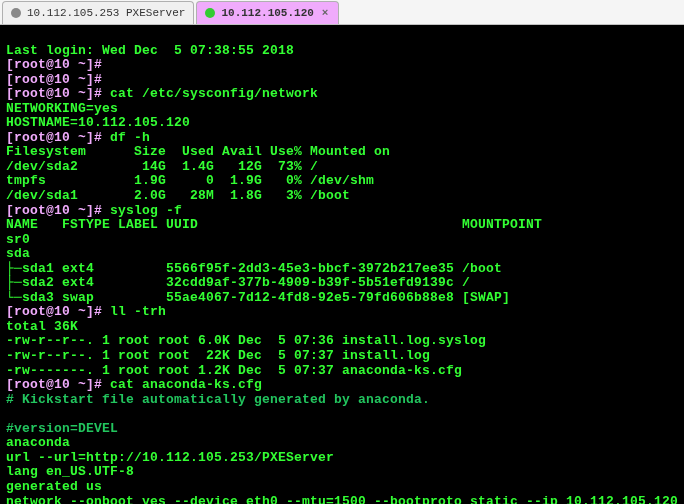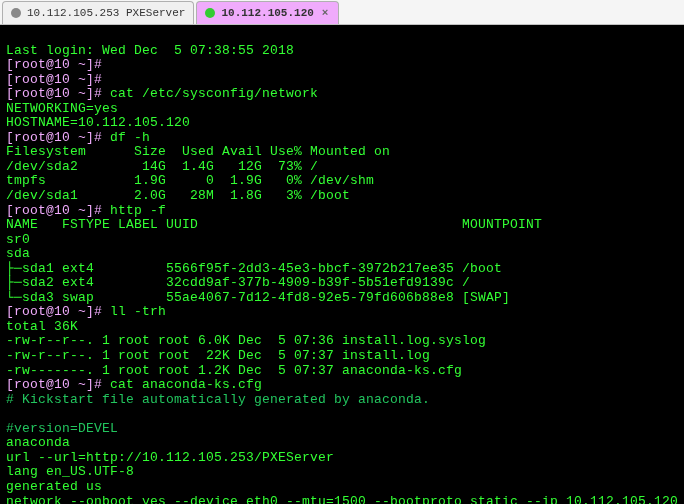--- a/index.html
+++ b/index.html
@@ -66,21 +66,21 @@
     height: calc(100% - 24px);
     line-height: 1.12;
     white-space: pre;
     overflow: hidden;
     font-size: 13px;
     letter-spacing: 0.2px;
   }
   .yellow { color: #f0abfc; }
   .cyan { color: #22c55e; }
   .green { color: #33ff33; }
-  .line { white-space: pre; }
+  .line { white-space: pre; font-weight: bold; }
 </style>
 </head>
 <body>
 
 <div class="tab-bar">
   <div class="tab">
     <span class="tab-icon inactive"></span>
     <span>10.112.105.253 PXEServer</span>
   </div>
   <div class="tab active">
@@ -95,21 +95,21 @@
 <span class="line"><span class="yellow">[root@10 ~]</span><span class="yellow">#</span></span>
 <span class="line"><span class="yellow">[root@10 ~]</span><span class="yellow">#</span></span>
 <span class="line"><span class="yellow">[root@10 ~]</span><span class="yellow">#</span> <span class="green">cat /etc/sysconfig/network</span></span>
 <span class="line green">NETWORKING=yes</span>
 <span class="line green">HOSTNAME=10.112.105.120</span>
 <span class="line"><span class="yellow">[root@10 ~]</span><span class="yellow">#</span> <span class="green">df -h</span></span>
 <span class="line green">Filesystem      Size  Used Avail Use% Mounted on</span>
 <span class="line green">/dev/sda2        14G  1.4G   12G  73% /</span>
 <span class="line green">tmpfs           1.9G     0  1.9G   0% /dev/shm</span>
 <span class="line green">/dev/sda1       2.0G   28M  1.8G   3% /boot</span>
-<span class="line"><span class="yellow">[root@10 ~]</span><span class="yellow">#</span> <span class="green">http -f</span></span>
+<span class="line"><span class="yellow">[root@10 ~]</span><span class="yellow">#</span> <span class="green">syslog -f</span></span>
 <span class="line green">NAME   FSTYPE LABEL UUID                                 MOUNTPOINT</span>
 <span class="line green">sr0</span>
 <span class="line green">sda</span>
 <span class="line green">├─sda1 ext4         5566f95f-2dd3-45e3-bbcf-3972b217ee35 /boot</span>
 <span class="line green">├─sda2 ext4         32cdd9af-377b-4909-b39f-5b51efd9139c /</span>
 <span class="line green">└─sda3 swap         55ae4067-7d12-4fd8-92e5-79fd606b88e8 [SWAP]</span>
 <span class="line"><span class="yellow">[root@10 ~]</span><span class="yellow">#</span> <span class="green">ll -trh</span></span>
 <span class="line green">total 36K</span>
 <span class="line green">-rw-r--r--. 1 root root 6.0K Dec  5 07:36 install.log.syslog</span>
 <span class="line green">-rw-r--r--. 1 root root  22K Dec  5 07:37 install.log</span>

